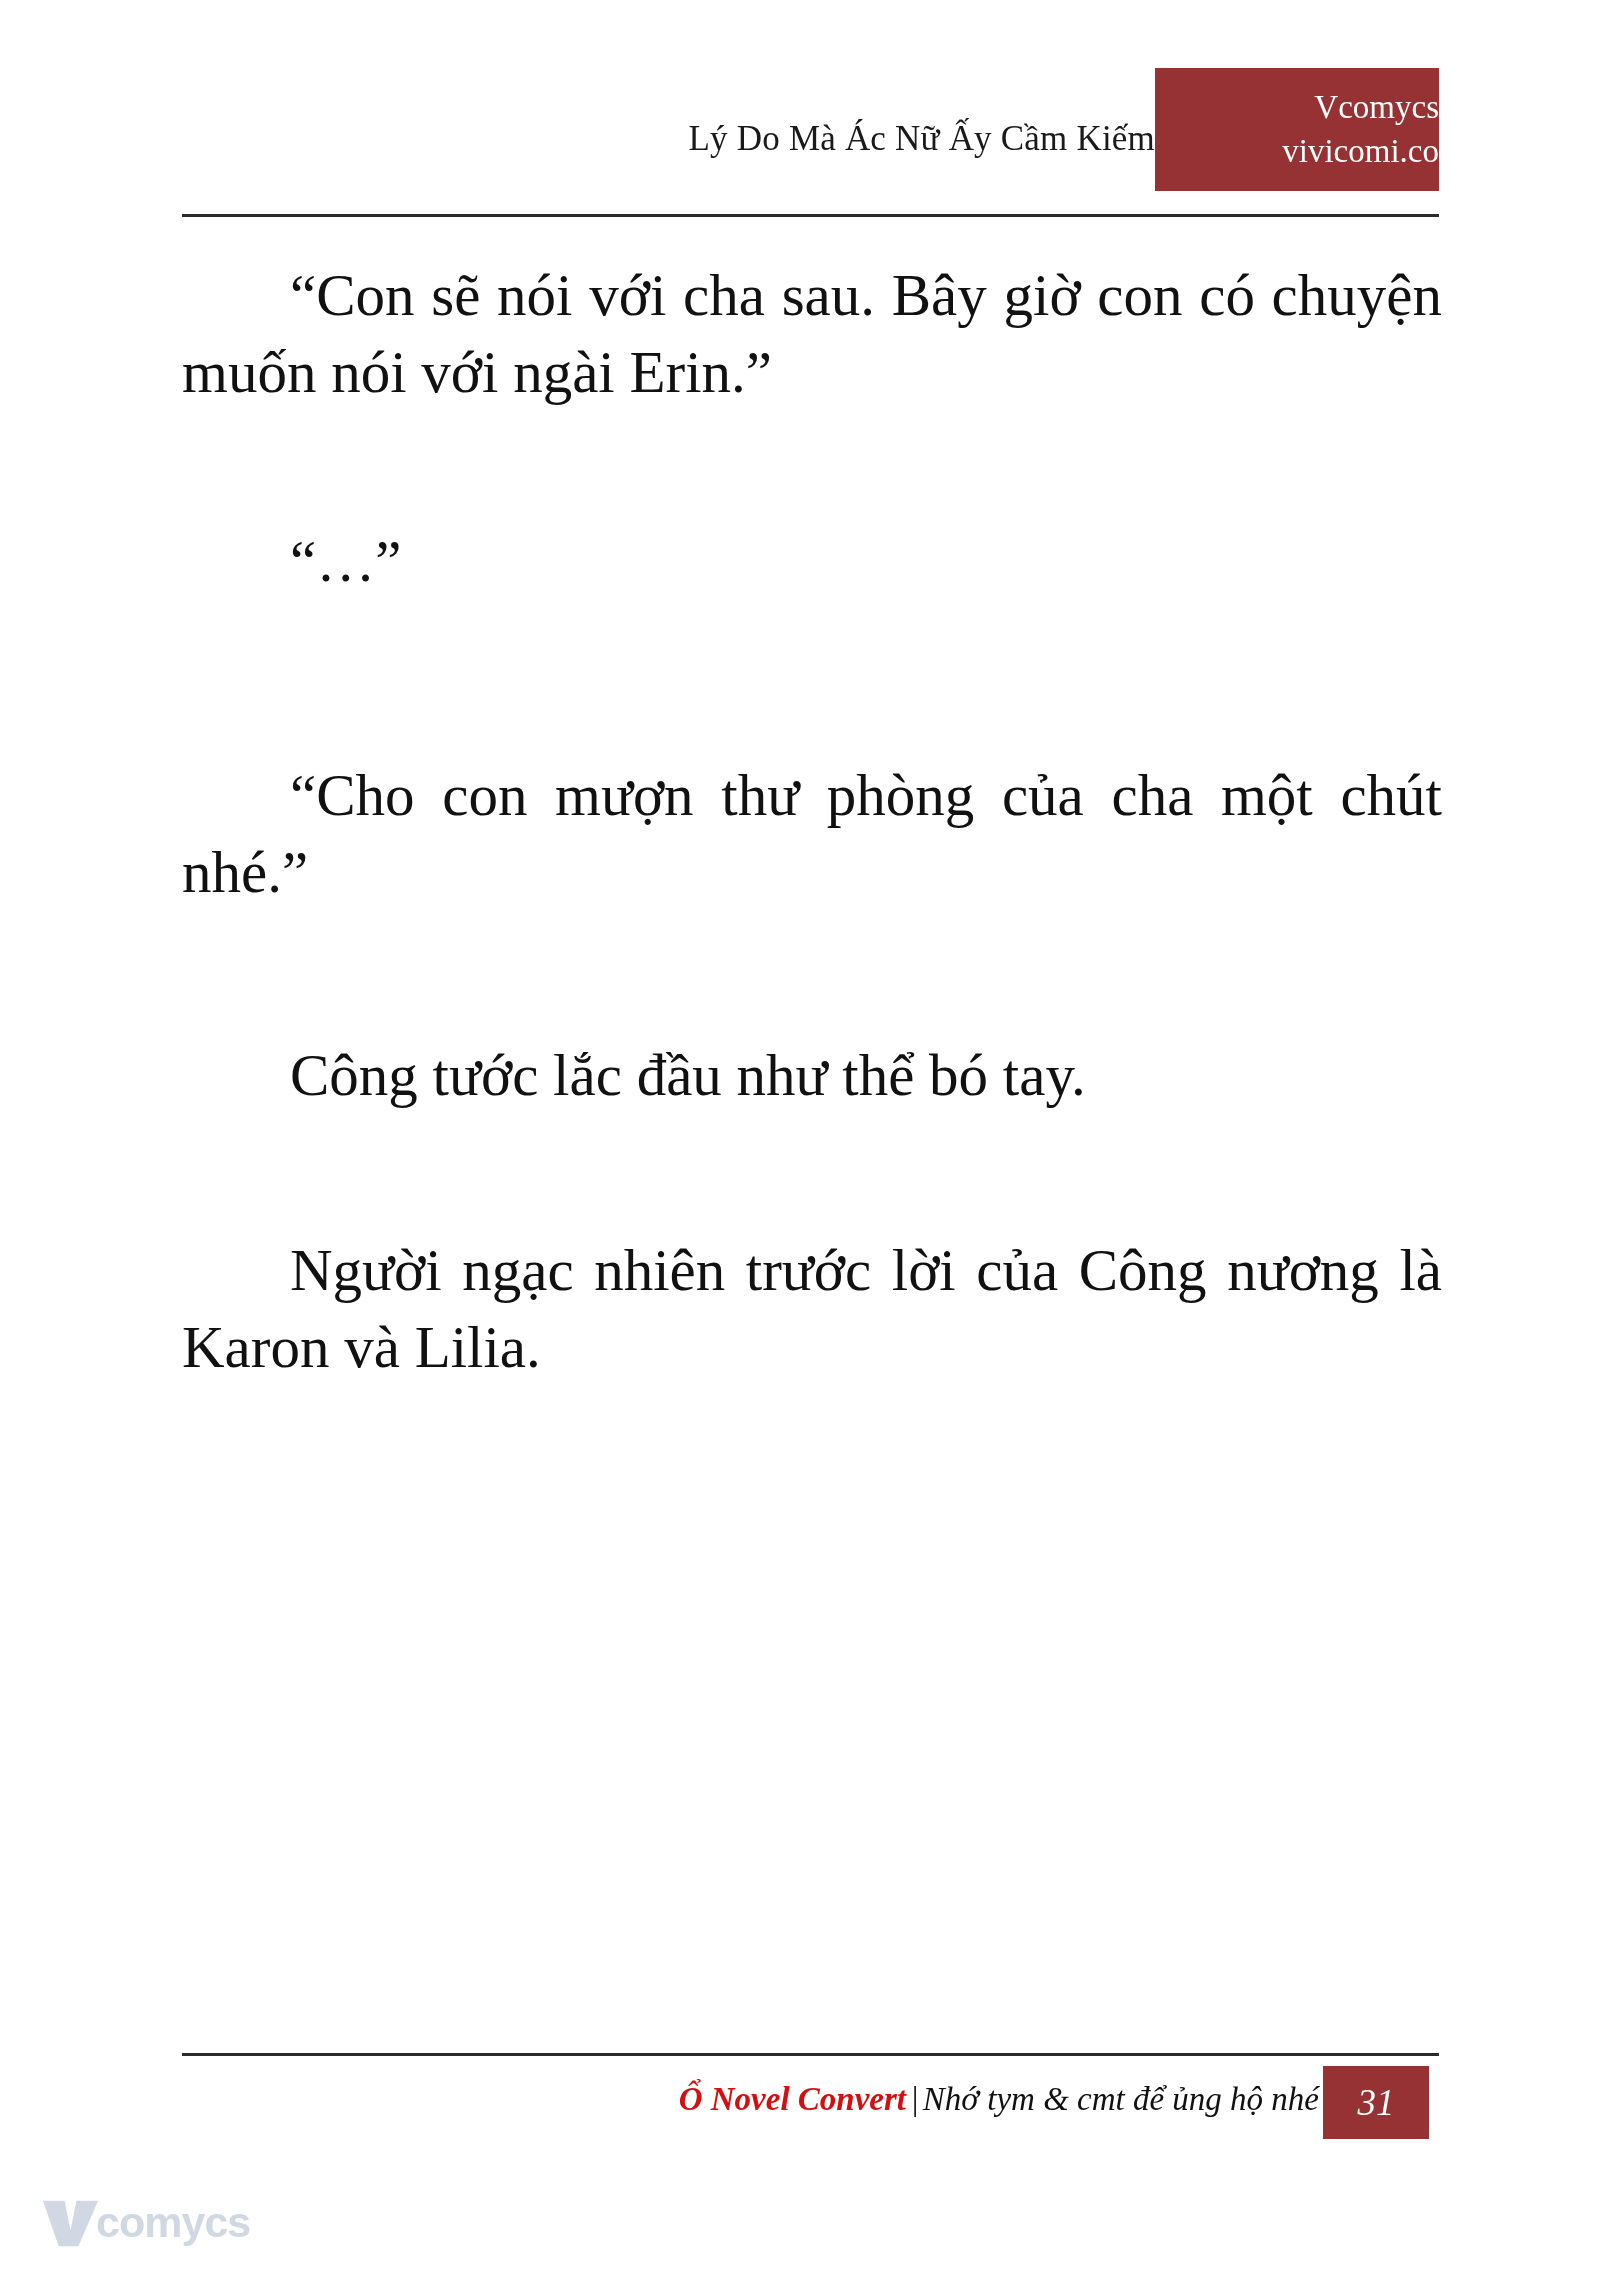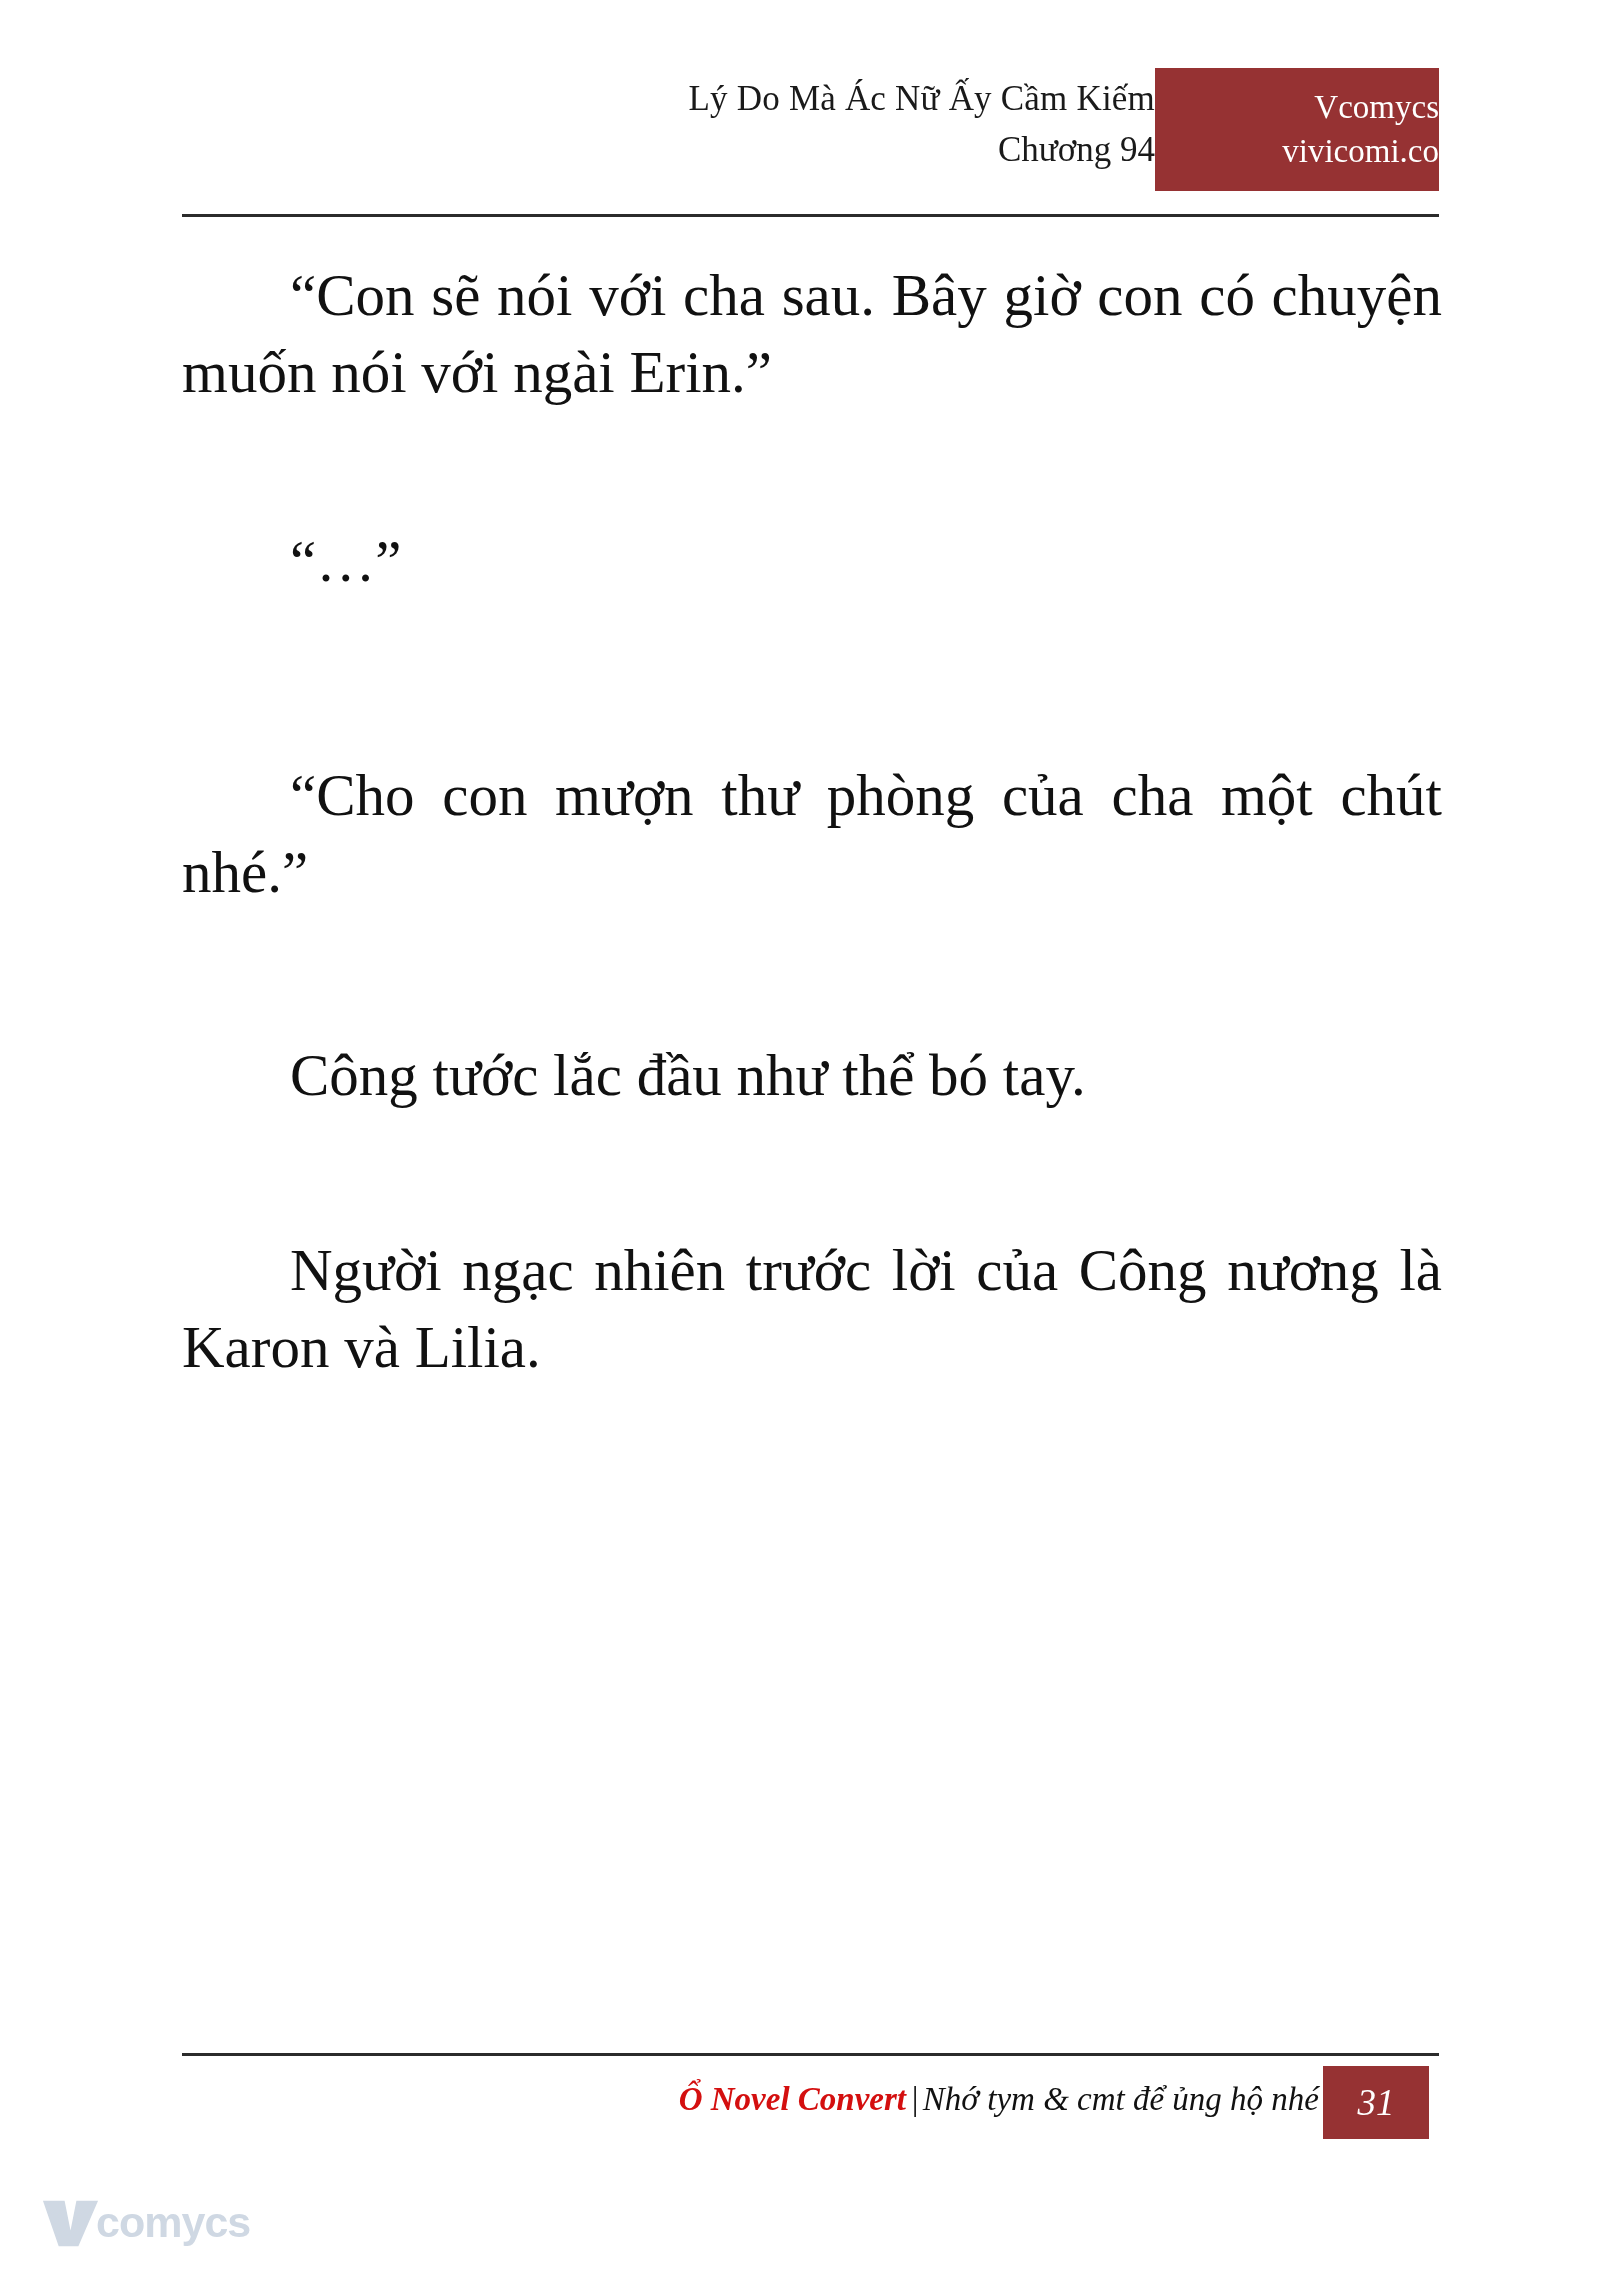--- a/index.html
+++ b/index.html
@@ -40,20 +40,21 @@
     width: 882px;
     text-align: right;
     line-height: 1.30;
   }
   .header-title {
     font-size: 35px;
     font-family: "Liberation Serif", serif;
     color: #1a1a1a;
     white-space: nowrap;
     letter-spacing: 0.2px;
+    margin-top: 40px;
   }
   .header-chapter {
     font-size: 35px;
     font-family: "Liberation Serif", serif;
     color: #1a1a1a;
     white-space: nowrap;
     margin-top: 5.9px;
   }
   .header-badge {
     position: absolute;
@@ -183,21 +184,20 @@
   }
 </style>
 </head>
 <body>
 
 <div class="page">
 
   <div class="header">
     <div class="header-text">
       <div class="header-title">Lý Do Mà Ác Nữ Ấy Cầm Kiếm</div>
-      <div class="header-chapter">Chương 94</div>
     </div>
     <div class="header-badge">
       <span class="b1">Vcomycs</span>
       <span class="b2">vivicomi.co</span>
     </div>
   </div>
   <div class="header-rule"></div>
 
   <div class="content">
     <p class="para p-gap-1">“Con sẽ nói với cha sau. Bây giờ con có chuyện muốn nói với ngài Erin.”</p>

